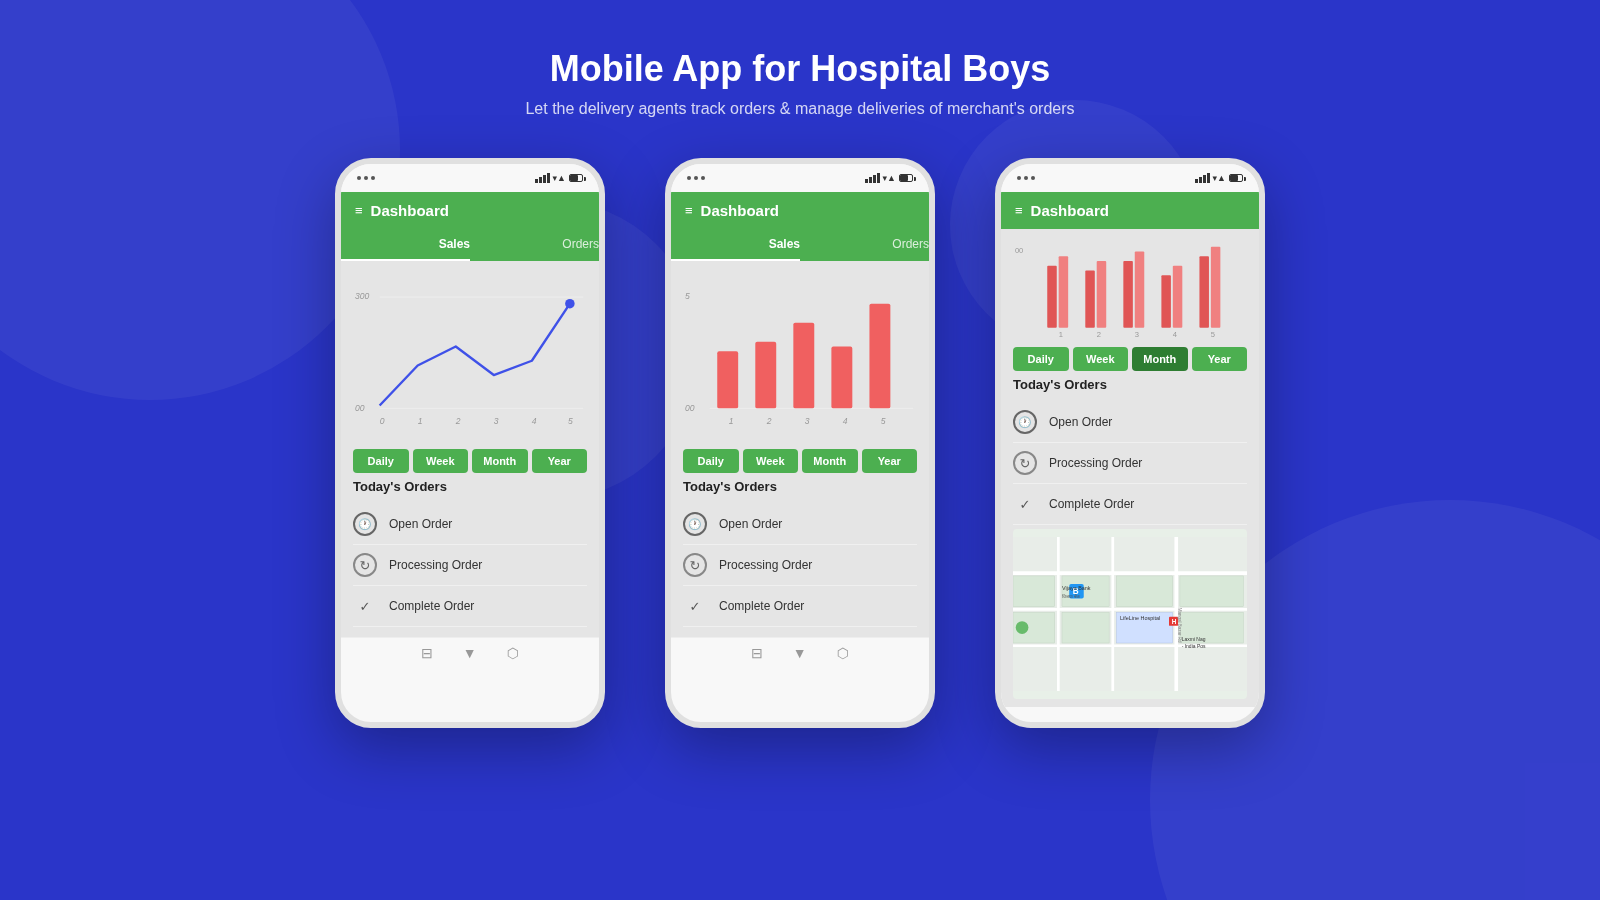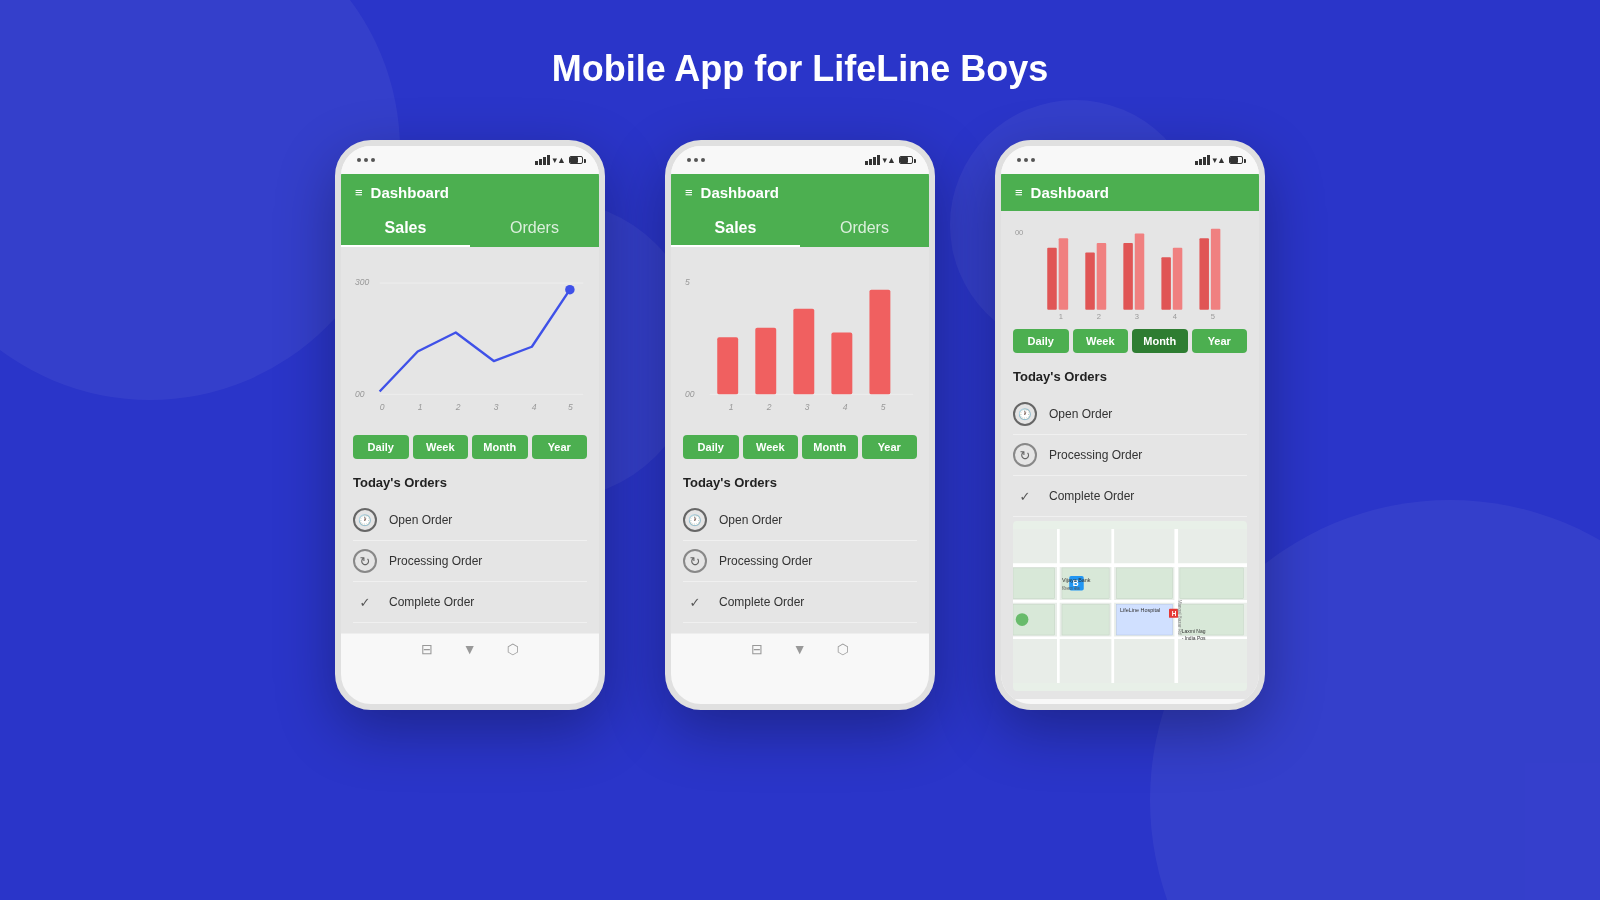--- a/index.html
+++ b/index.html
@@ -100,23 +100,23 @@
     }
     .hamburger-icon { font-size: 13px; }
 
     
     .phone-tabs {
       display: flex;
       background: #4caf50;
     }
     .phone-tab {
       flex: 1;
-      text-align: center;
+      text-align: right;
       padding: 8px 0;
-      font-size: 16px;
+      font-size: 12px;
       color: rgba(255,255,255,0.8);
       cursor: pointer;
       border-bottom: 2px solid transparent;
     }
     .phone-tab.active {
       color: white;
       border-bottom: 2px solid white;
       font-weight: 600;
     }
 
@@ -133,21 +133,21 @@
       position: relative;
       margin-bottom: 8px;
       font-style: italic;
     }
     .chart-svg { width: 100%; height: 100%; }
 
     
     .period-buttons {
       display: flex;
       gap: 4px;
-      margin-bottom: 12px;
+      margin-bottom: 2px;
     }
     .period-btn {
       flex: 1;
       padding: 6px 0;
       border: none;
       border-radius: 4px;
       font-size: 11px;
       font-weight: 600;
       cursor: pointer;
       color: white;
@@ -222,21 +222,22 @@
   </style>
 </head>
 <body>
 
 <div class="bg-circle" style="width:500px;height:500px;top:-100px;left:-100px;"></div>
 <div class="bg-circle" style="width:600px;height:600px;bottom:-200px;right:-150px;"></div>
 <div class="bg-circle" style="width:300px;height:300px;top:200px;left:400px;"></div>
 <div class="bg-circle" style="width:250px;height:250px;top:100px;right:400px;"></div>
 
 <div class="header">
-  <div class="header-title">Mobile App for LifeLine Boys</div>
+  <div class="header-title">Mobile App for Hospital Boys</div>
+  <div class="header-subtitle">Let the delivery agents track orders &amp; manage deliveries of merchant's orders</div>
 </div>
 
 <div class="phones-container">
 
   <div class="phone">
 
     <div class="phone-top-bar">
       <div class="phone-dots">
         <div class="phone-dot"></div>
         <div class="phone-dot"></div>

